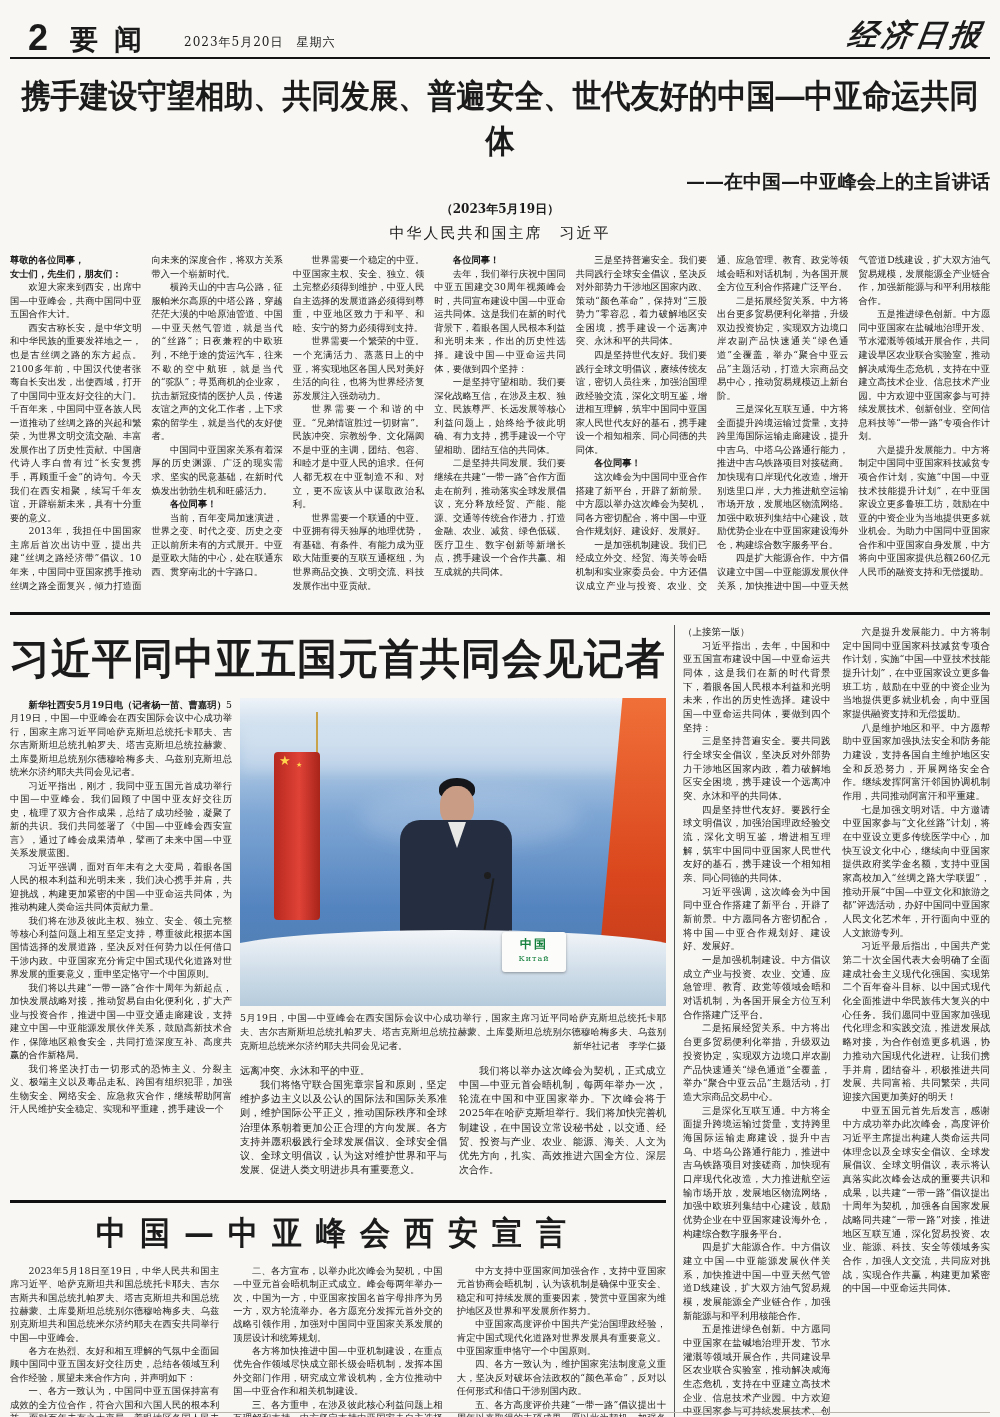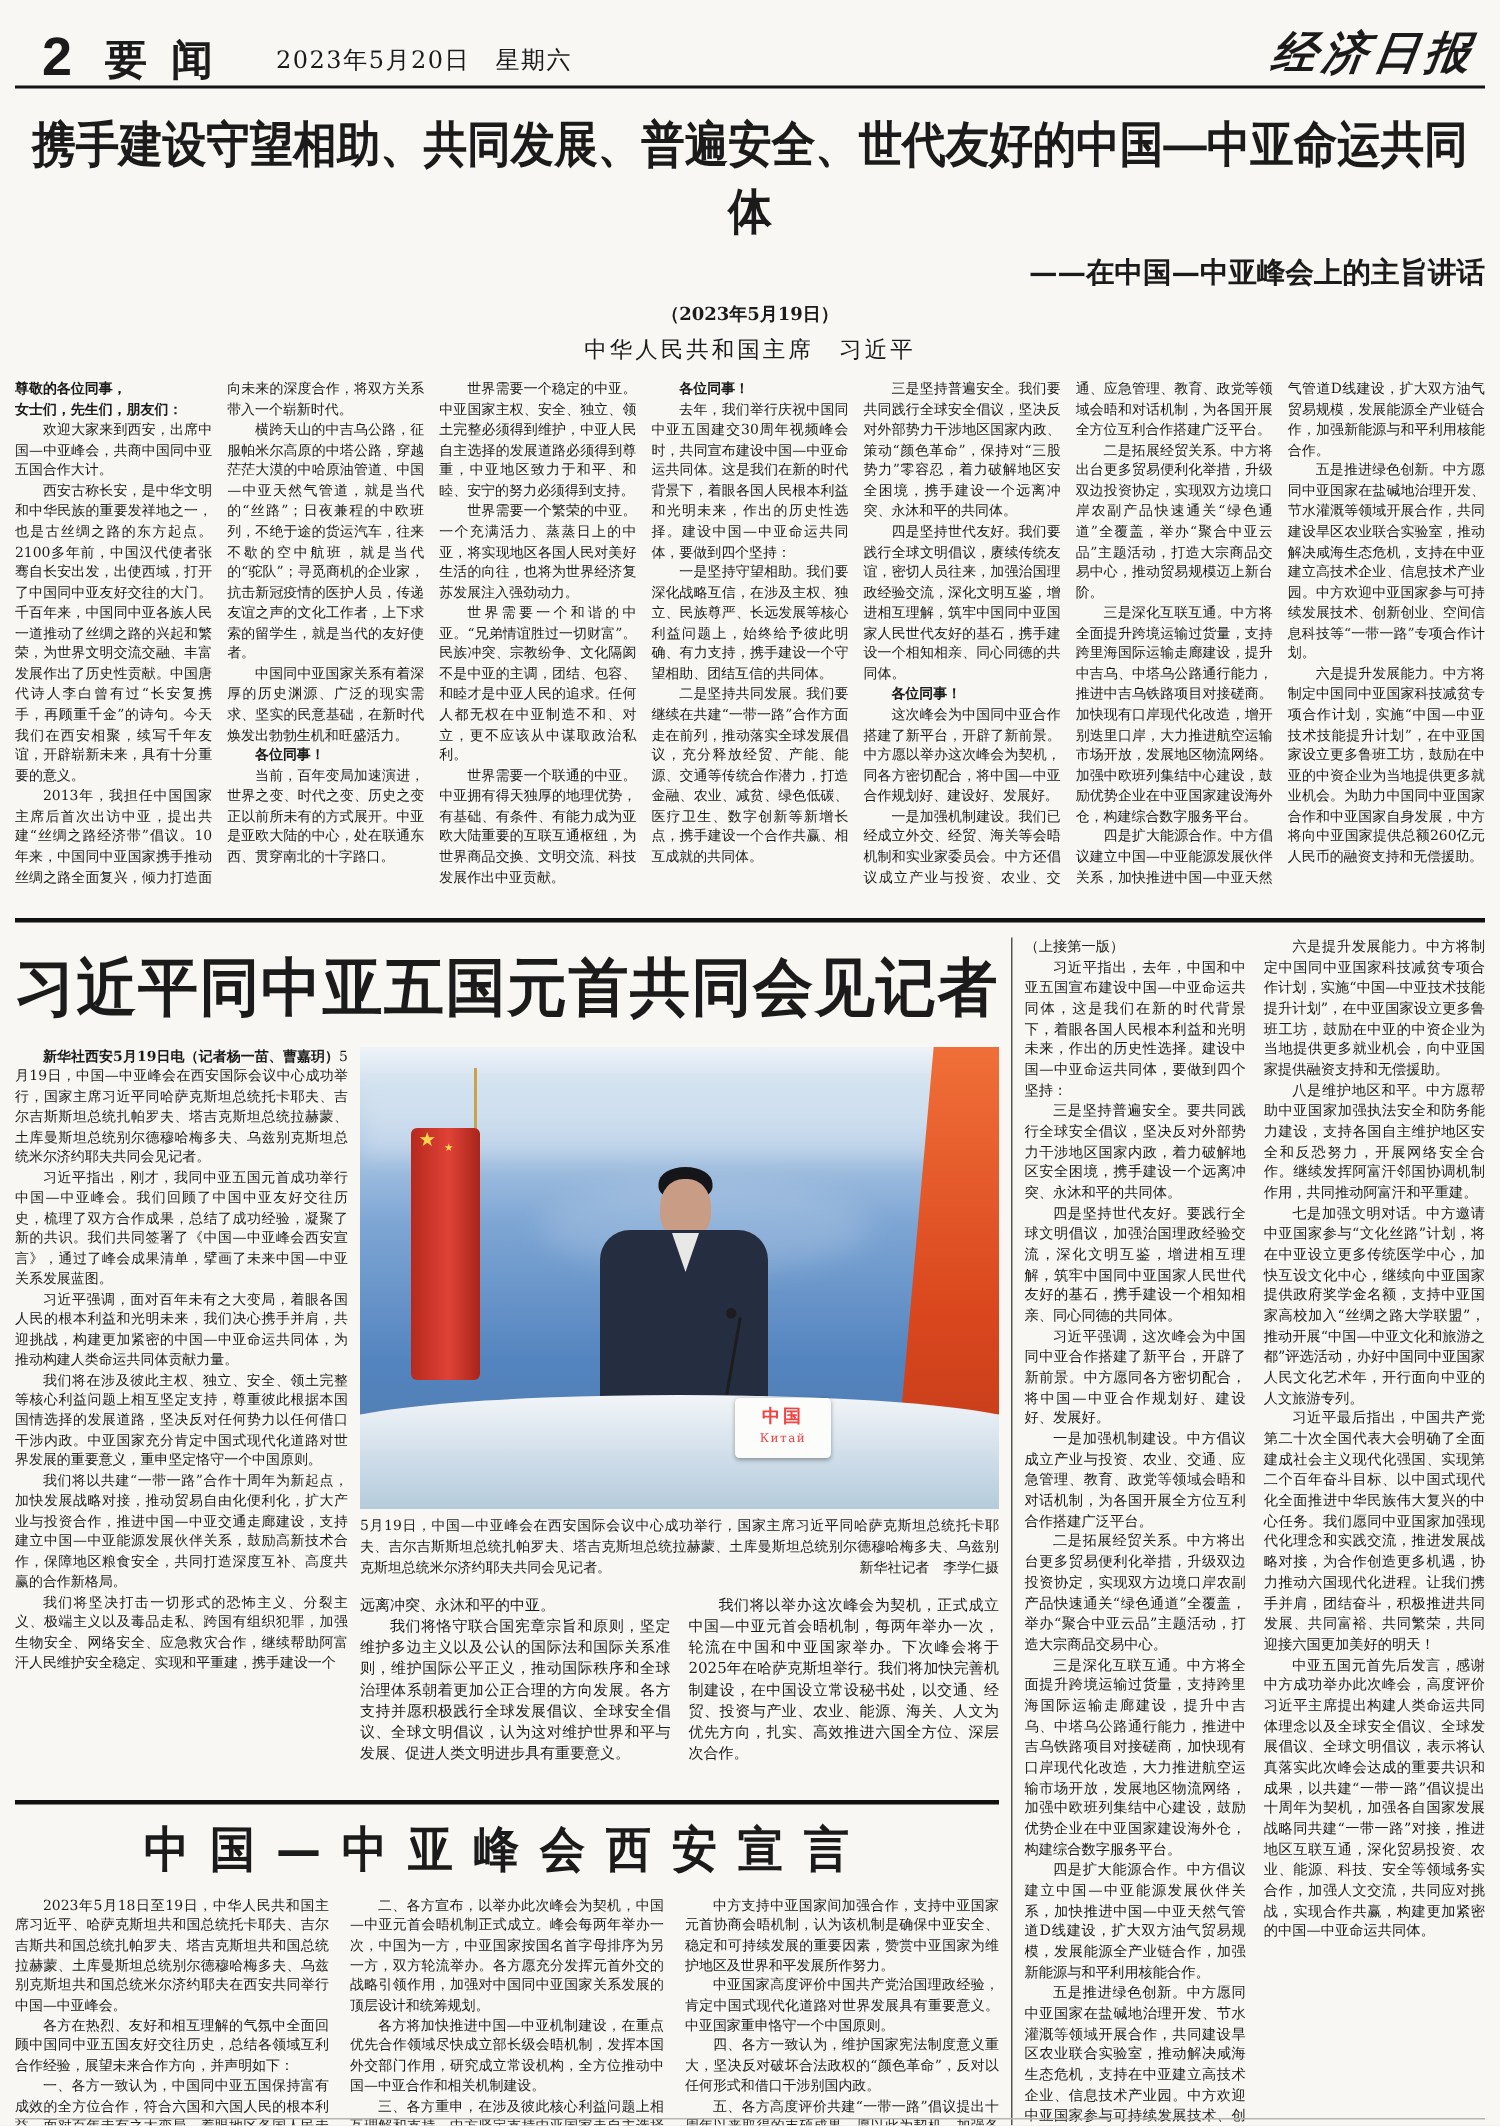--- a/index.html
+++ b/index.html
@@ -2,21 +2,21 @@
 <html><head>
 <meta charset="utf-8">
 <style>
   html,body{margin:0;padding:0;background:#e9e7e2;}
   .page{width:1000px;height:1417px;margin:0 auto;background:#f8f7f3;color:#1b1b1b;
         font-family:"DejaVu Serif",serif;position:relative;overflow:hidden;box-sizing:border-box;padding:0 10px;}
   
   .hdr{display:flex;align-items:flex-end;height:54px;border-bottom:2px solid #141414;padding-bottom:3px;}
   .hdr .pgnum{font-family:"Liberation Sans",sans-serif;font-weight:900;font-size:36px;line-height:.9;margin-left:18px;}
   .hdr .section{font-weight:900;font-size:28px;letter-spacing:16px;margin-left:22px;line-height:1;margin-top:33px;}
-  .hdr .date{font-size:16px;margin-left:26px;margin-bottom:3px;letter-spacing:1px;}
+  .hdr .date{font-size:12px;margin-left:26px;margin-bottom:3px;letter-spacing:1px;}
   .hdr .masthead{margin-left:auto;margin-right:6px;font-size:30px;font-weight:bold;font-style:italic;
         transform:skewX(-8deg);letter-spacing:4px;margin-bottom:-2px;}
   
   .a1-headline{margin-top:16px;text-align:center;font-family:"Liberation Sans",sans-serif;
         font-weight:900;font-size:29px;letter-spacing:0px;transform:scaleY(1.12);transform-origin:top;}
   .a1-sub{margin-top:14px;text-align:right;font-weight:bold;font-size:19px;}
   .a1-date{margin-top:6px;text-align:center;font-weight:bold;font-size:12px;}
   .a1-byline{margin-top:6px;text-align:center;font-size:15px;letter-spacing:2px;}
   .a1-body{margin-top:10px;height:352px;overflow:hidden;column-count:7;column-gap:10px;column-fill:auto;
         font-size:9.3px;line-height:1.46;text-align:justify;}
@@ -54,22 +54,22 @@
   .ph-star{position:absolute;left:39px;top:56px;color:#ffd54d;font-size:13px;line-height:1;}
   .ph-star2{position:absolute;left:56px;top:64px;color:#ffd54d;font-size:7px;line-height:1;}
   .ph-hair{position:absolute;left:199px;top:80px;width:36px;height:22px;background:#15161a;border-radius:50% 50% 40% 40%;}
   .ph-head{position:absolute;left:200px;top:88px;width:34px;height:40px;background:#c99d85;border-radius:46% 46% 42% 42%;}
   .ph-body{position:absolute;left:160px;top:122px;width:112px;height:116px;background:#252e40;border-radius:20px 20px 0 0;}
   .ph-shirt{position:absolute;left:208px;top:124px;width:18px;height:26px;background:#e8e8e6;clip-path:polygon(0 0,100% 0,50% 100%);}
   .ph-mic{position:absolute;left:248px;top:180px;width:2px;height:52px;background:#1d1d1d;transform:rotate(10deg);}
   .ph-micdot{position:absolute;left:244px;top:174px;width:7px;height:7px;background:#1d1d1d;border-radius:50%;}
   .ph-table{position:absolute;bottom:0;left:-20px;right:-20px;height:76px;
         background:linear-gradient(180deg,#f2f5f8,#cfdde9 55%,#b5cbdb);border-radius:100% 100% 0 0/44px;}
-  .ph-placard{position:absolute;right:112px;bottom:34px;width:64px;height:40px;background:#fcfcfb;border-radius:3px;
-        box-shadow:0 1px 3px rgba(0,0,0,.35);text-align:center;color:#ef4444;}
+  .ph-placard{position:absolute;right:100px;bottom:34px;width:64px;height:40px;background:#fcfcfb;border-radius:3px;
+        box-shadow:0 1px 3px rgba(0,0,0,.35);text-align:center;color:#15803d;}
   .ph-placard .l1{font-size:12px;font-weight:bold;margin-top:4px;letter-spacing:2px;}
   .ph-placard .l2{font-size:8px;margin-top:1px;letter-spacing:1px;}
   
   .a3-rule{border:none;border-top:3px solid #111;margin:8px 0 0;}
   .a3-headline{text-align:center;font-weight:900;font-size:30px;letter-spacing:14px;margin:10px 0 10px;
         font-family:"DejaVu Serif",serif;transform:scaleY(1.08);}
   .a3-body{column-count:3;column-gap:14px;column-fill:auto;height:210px;overflow:hidden;
         font-size:9.3px;line-height:1.44;text-align:justify;}
   .page-bottom{position:absolute;left:10px;right:10px;bottom:4px;border-top:1px solid #b9b5ad;}
 </style>

